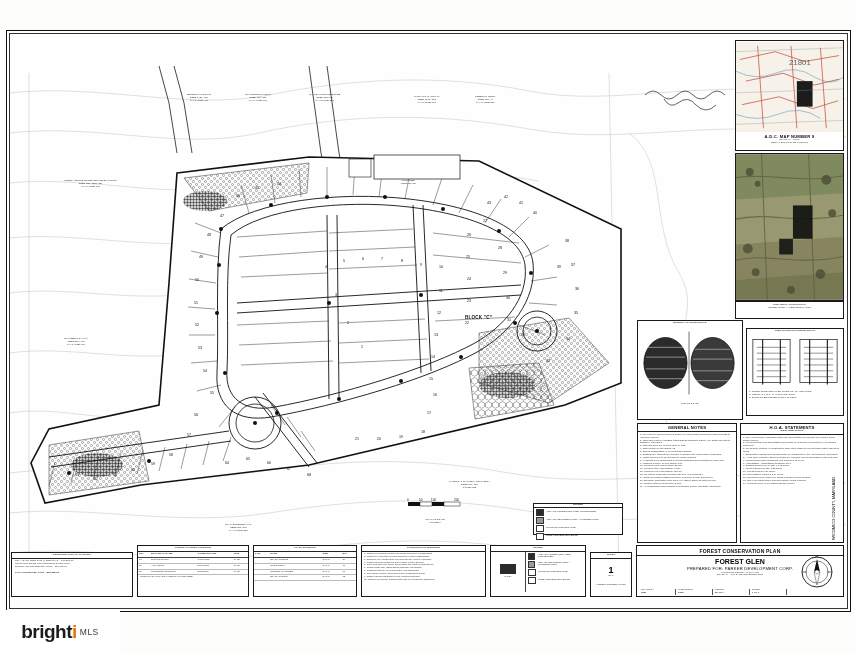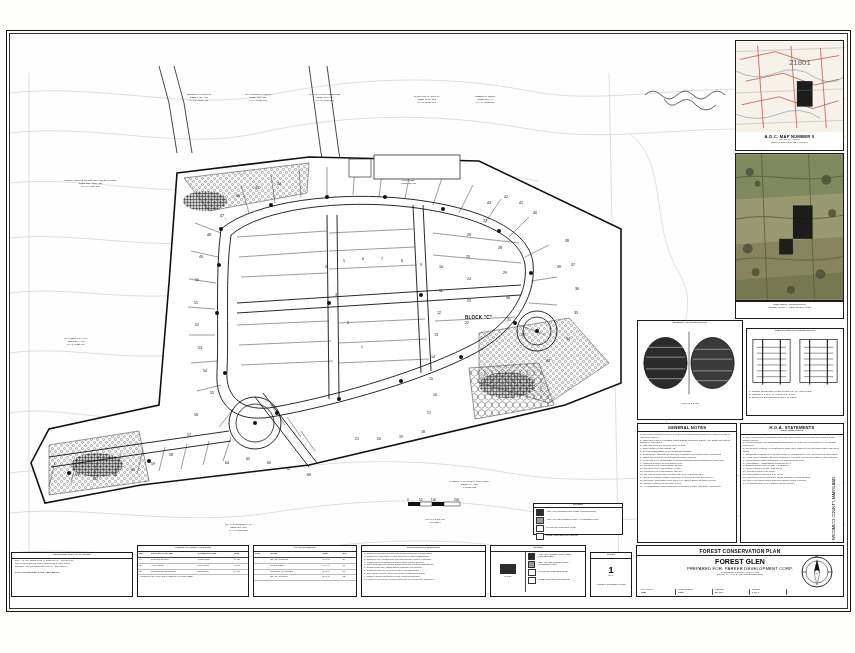--- a/index.html
+++ b/index.html
@@ -719,14 +719,18 @@
         <polygon points="22,33 19,20 22,22 25,20" fill="#fff" stroke="#111" stroke-width="0.4"></polygon>
         <g stroke="#111" stroke-width="0.6">
           <path d="M7 20 L 12 20"></path>
             <path d="M32 20 L 37 20"></path>
         </g>
         <text x="20" y="6" font-family="Liberation Sans" font-size="4" fill="#111">N</text>
       </svg>
     </div>
   </div>
 
+  <div id="mls" class="abs">
+    <span class="logo"><span>bright</span><span class="dot">i</span></span>
+    <span class="sub">MLS</span>
+  </div>
 
 </div>
 
 </body></html>

